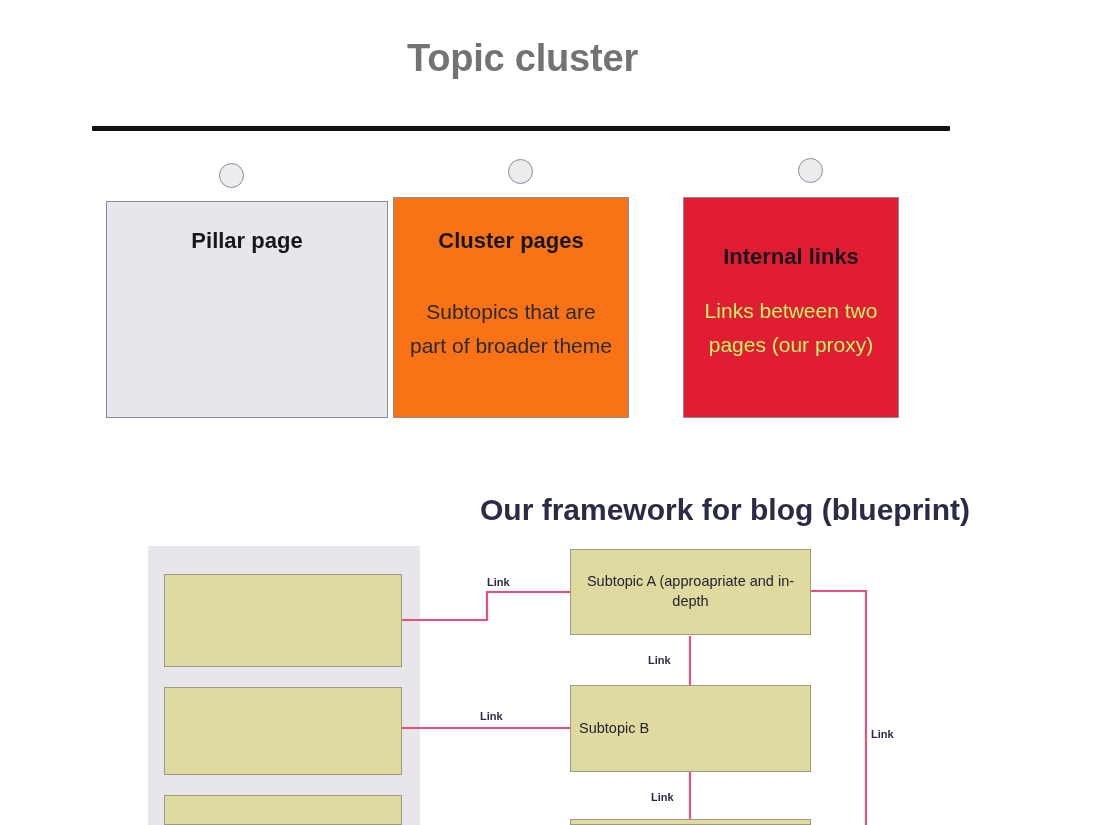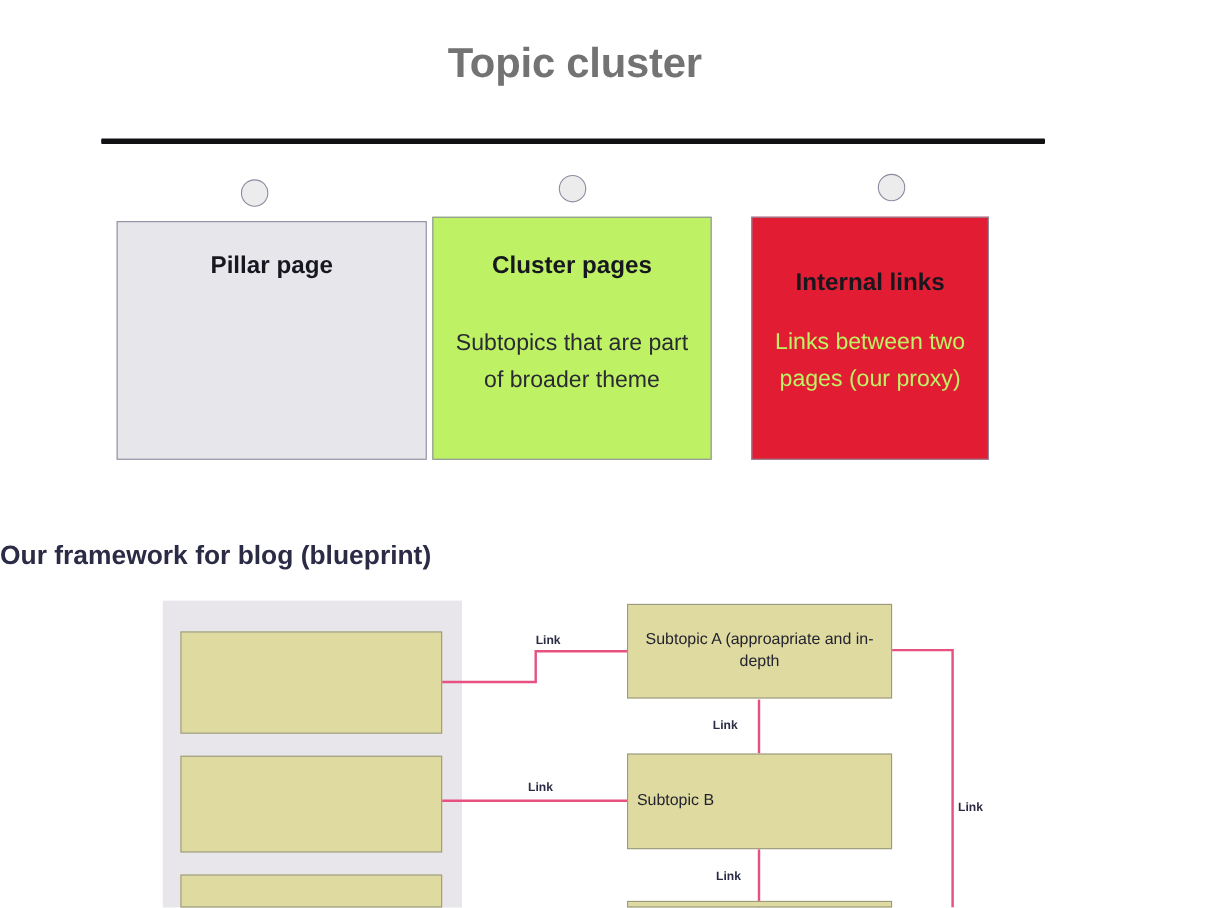--- a/index.html
+++ b/index.html
@@ -83,45 +83,45 @@
     width: 282px;
     height: 217px;
     background: #e7e6ea;
   }
   #card-pillar .card-heading { margin-top: 26px; }
   #card-pillar .card-body    { margin-top: 27px; }
 
   #card-cluster {
     left: 393px;
     top: 197px;
-    width: 254px;
+    width: 236px;
     height: 221px;
-    background: #bef264;
+    background: #f97316;
   }
   #card-cluster .card-heading { margin-top: 30px; }
   #card-cluster .card-body    { margin-top: 41px; }
 
   #card-internal {
     left: 683px;
     top: 197px;
     width: 216px;
     height: 221px;
     background: #e21d33;
   }
   #card-internal .card-heading { margin-top: 46px; color: #17171d; }
   #card-internal .card-body    { margin-top: 24px; color: #bef264; }
 
   
   #framework-title {
     position: absolute;
     left: 0;
     top: 492px;
     width: 970px;
-    text-align: left;
-    font-size: 24px;
+    text-align: right;
+    font-size: 30px;
     font-weight: bold;
     color: #2b2b46;
     line-height: 1.2;
   }
 
   
   #blueprint {
     position: absolute;
     left: 0;
     top: 0;

